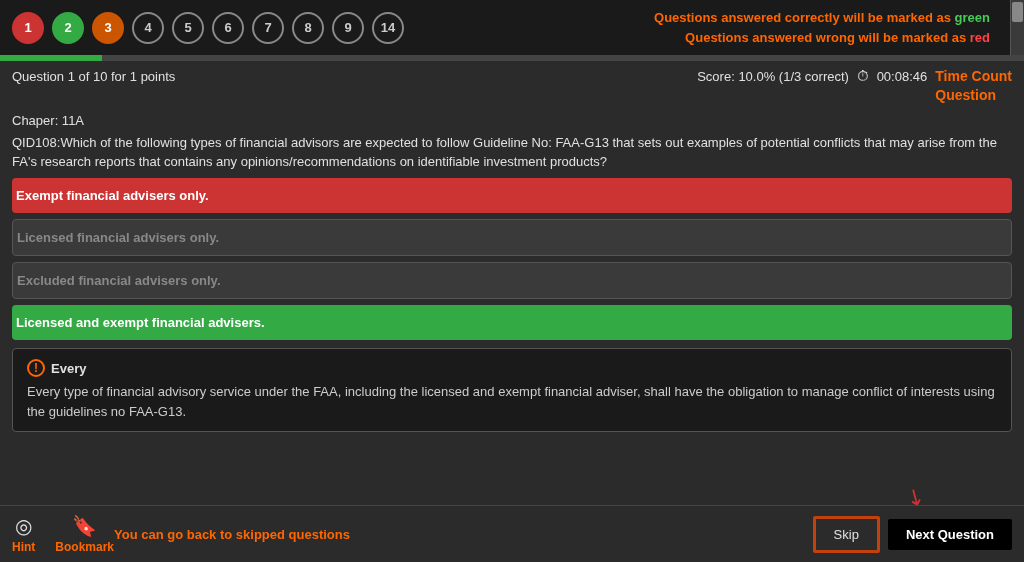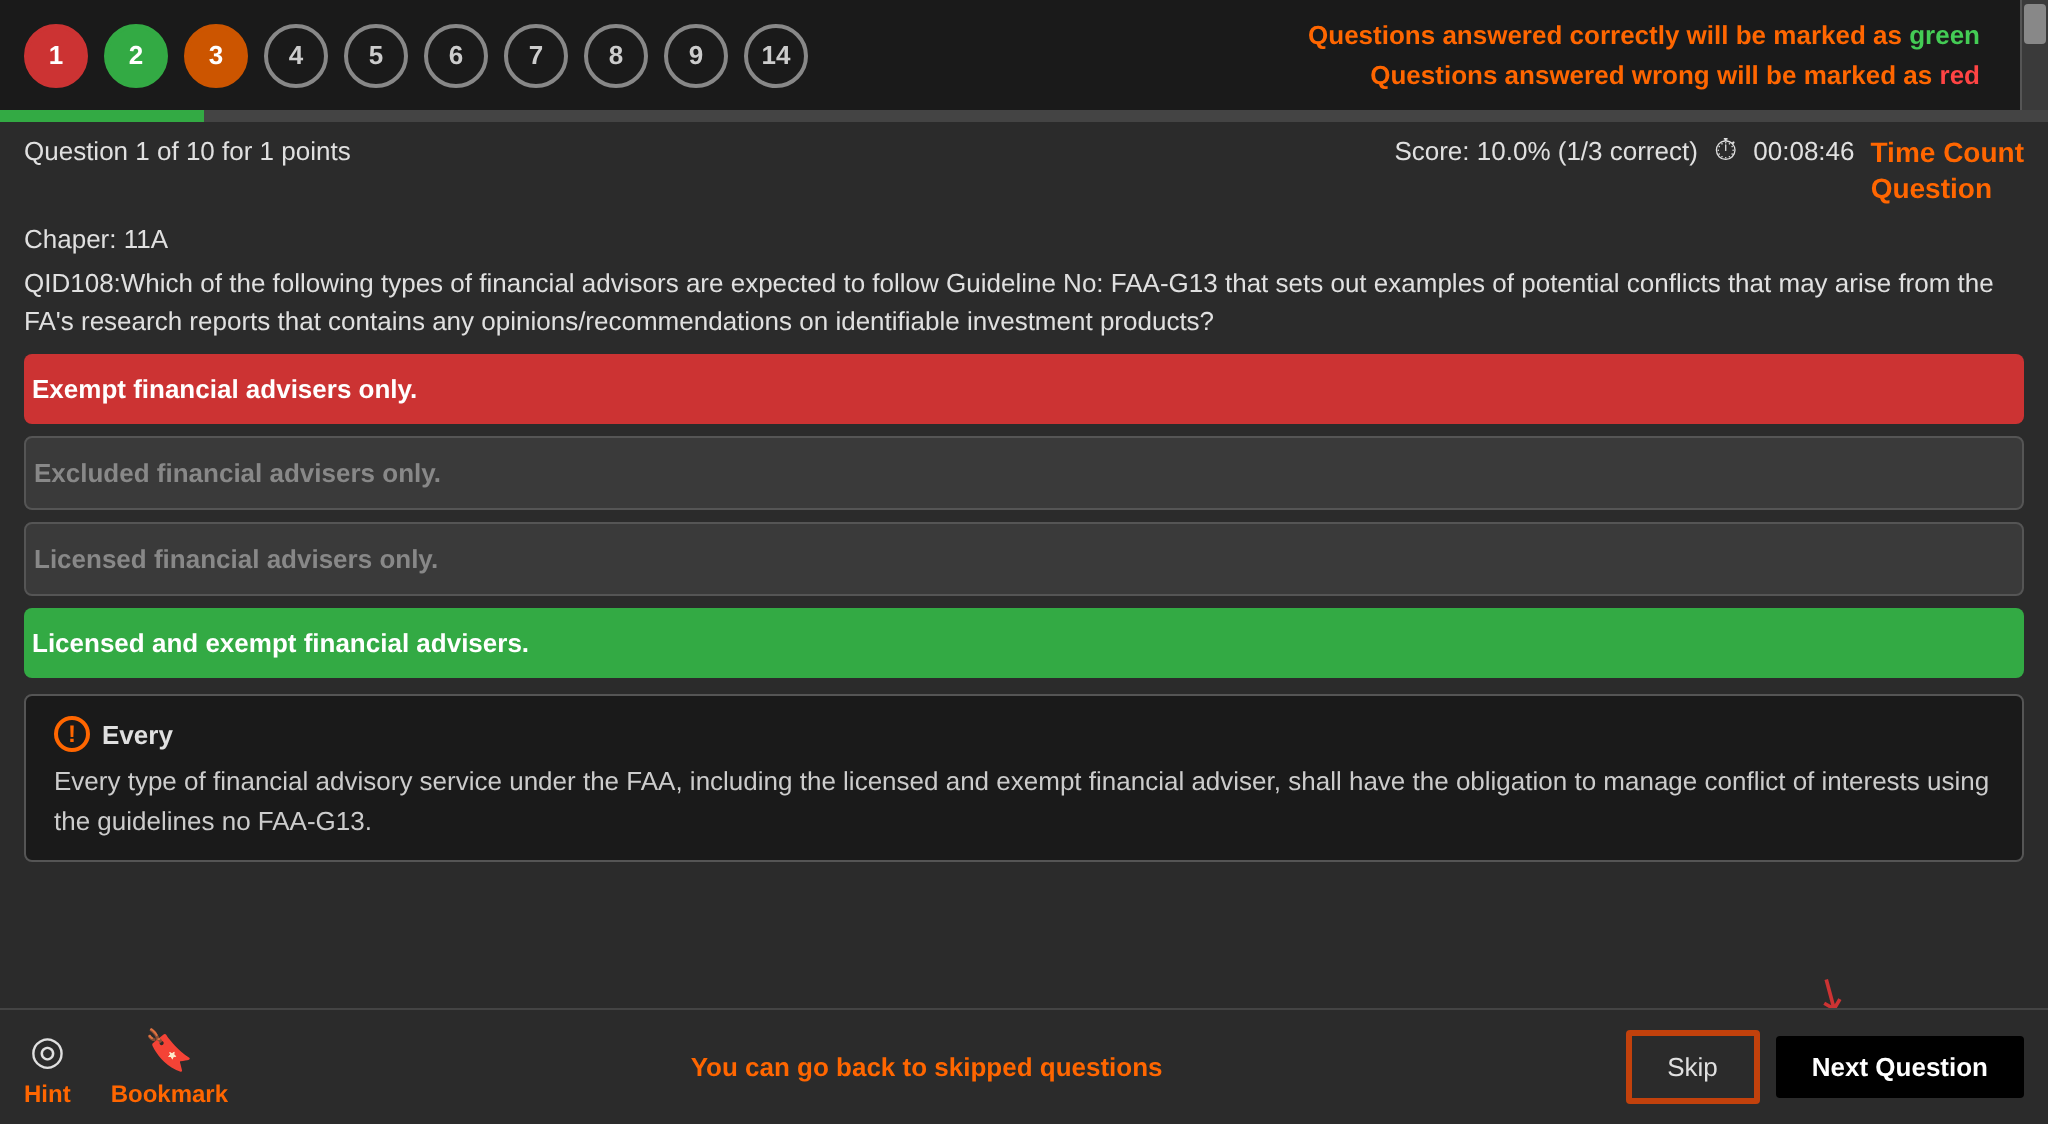--- a/index.html
+++ b/index.html
@@ -169,21 +169,21 @@
       color: #e0e0e0;
     }
     .bottom-icon-group .icon-label {
       font-size: 12px;
       color: #ff6600;
       font-weight: bold;
     }
 
     .bottom-center {
       flex: 1;
-      text-align: center;
+      text-align: left;
       font-size: 13px;
       font-weight: bold;
       color: #ff6600;
     }
 
     .bottom-right {
       display: flex;
       gap: 8px;
       align-items: center;
     }
@@ -294,22 +294,22 @@
   <span>Question</span>
 </div>
 
 <div class="question-text-area">
   <div class="chapter-label">Chaper: 11A</div>
   <div>QID108:Which of the following types of financial advisors are expected to follow Guideline No: FAA-G13 that sets out examples of potential conflicts that may arise from the FA's research reports that contains any opinions/recommendations on identifiable investment products?</div>
 </div>
 
 <div class="options-area" id="options-area">
     <button class="option-btn option-red">Exempt financial advisers only.</button>
+    <button class="option-btn option-gray">Licensed financial advisers only.</button>
     <button class="option-btn option-gray">Excluded financial advisers only.</button>
-    <button class="option-btn option-gray">Licensed financial advisers only.</button>
     <button class="option-btn option-green">Licensed and exempt financial advisers.</button>
   </div>
 
 <div class="wrong-box">
   <div class="wrong-header">
     <div class="wrong-icon">!</div>
     <span>Every</span>
   </div>
   <div class="wrong-text">Every type of financial advisory service under the FAA, including the licensed and exempt financial adviser, shall have the obligation to manage conflict of interests using the guidelines no FAA-G13.</div>
 </div>

